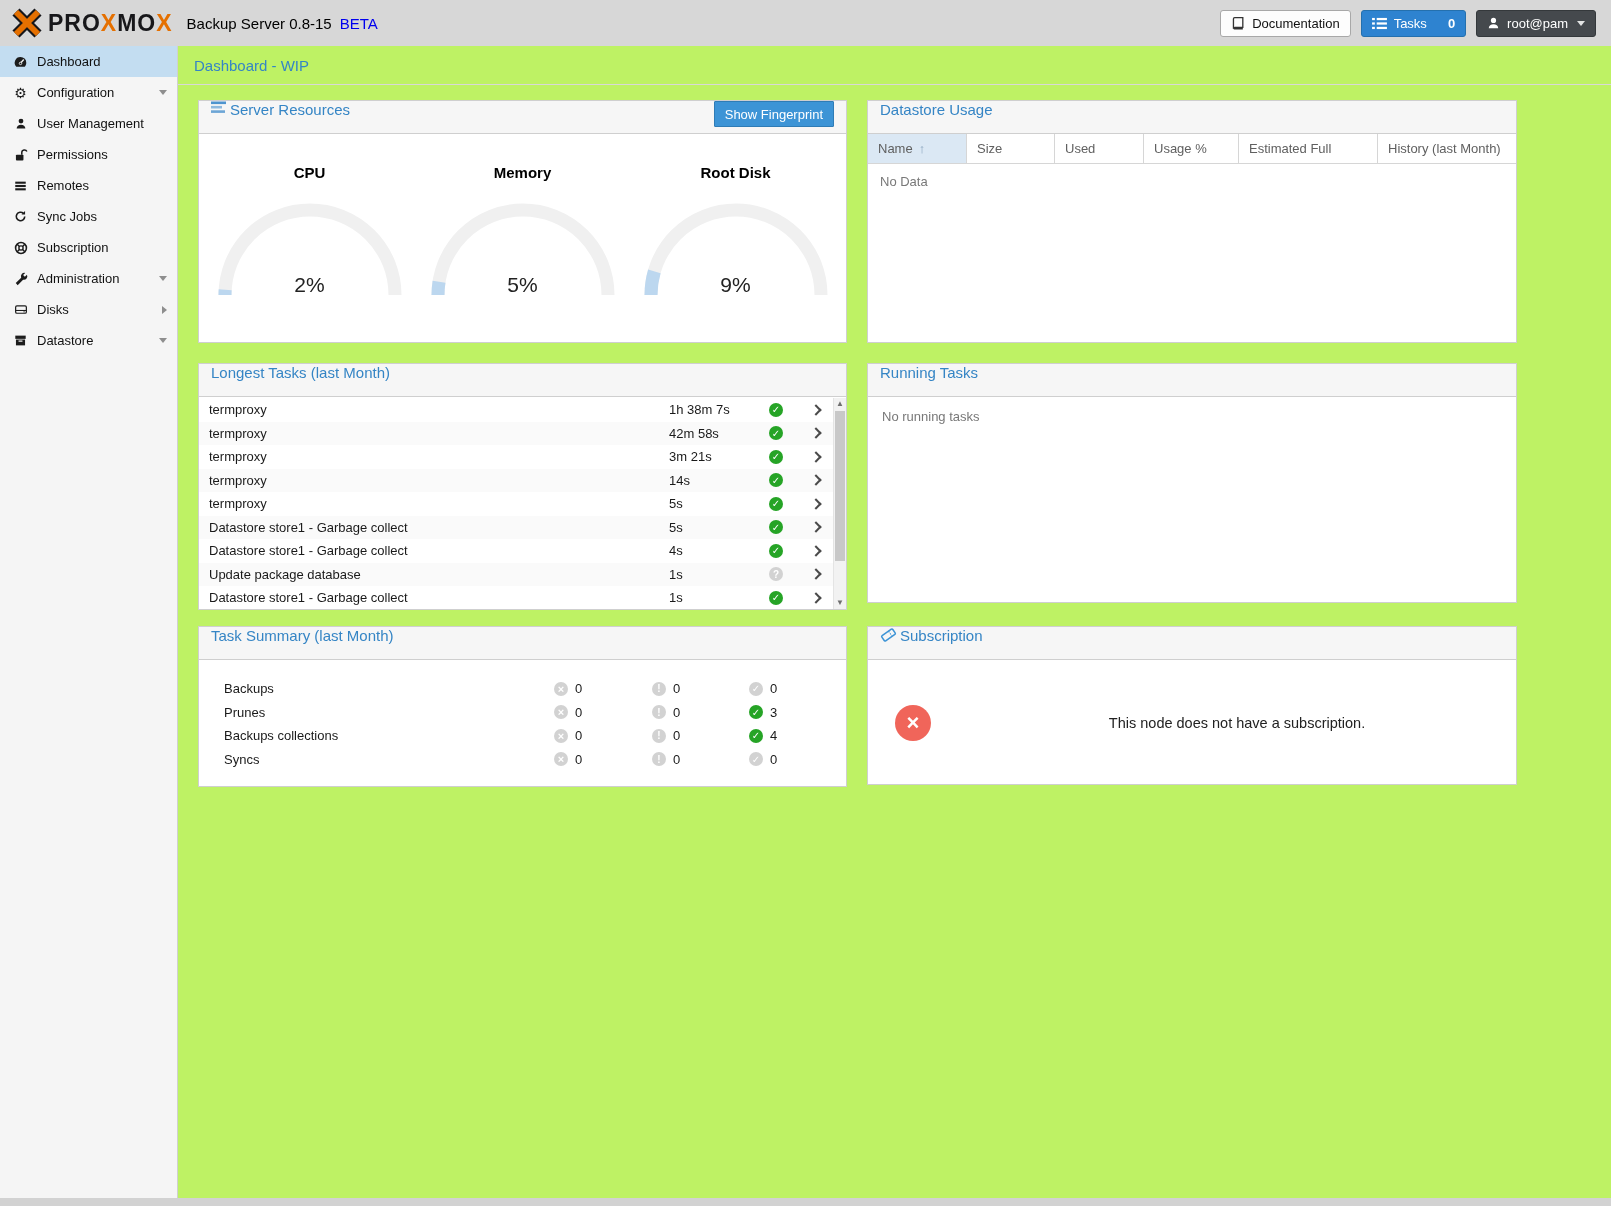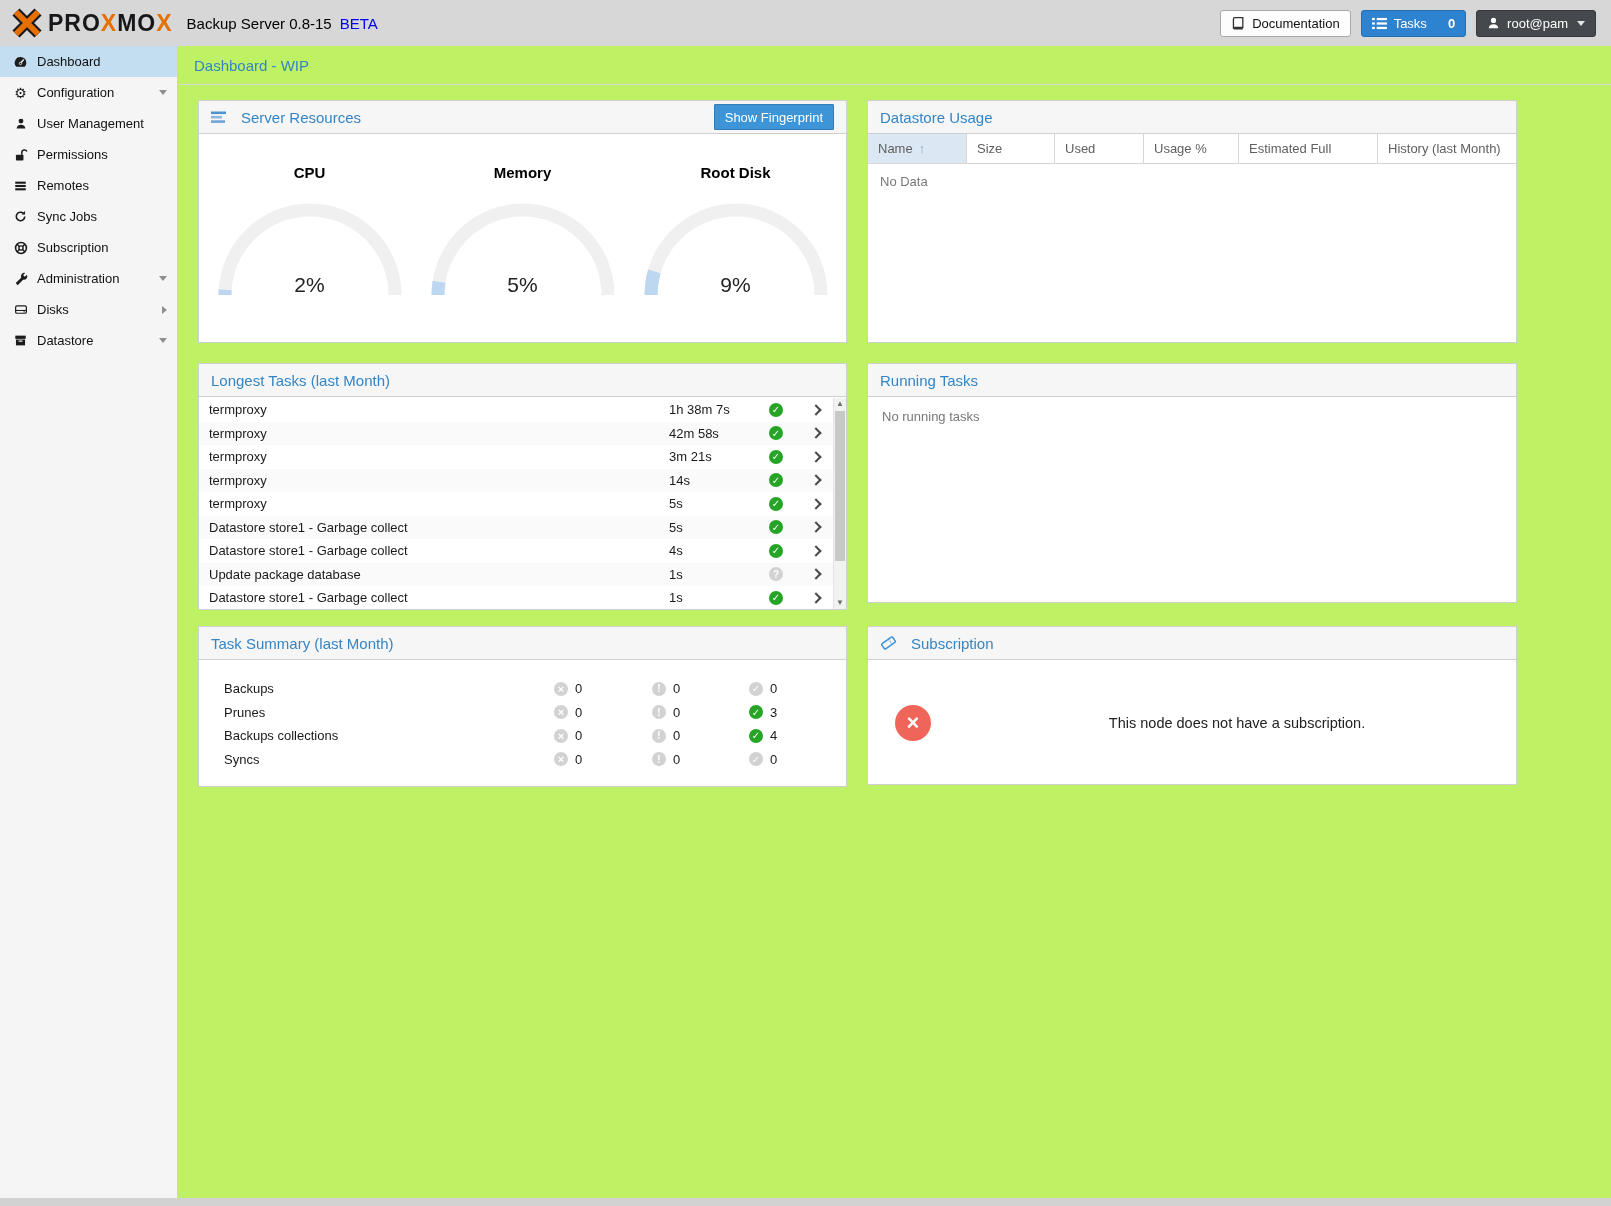--- a/index.html
+++ b/index.html
@@ -38,21 +38,21 @@
   .sb-item.selected{background:var(--selected-bg)}
   .sb-item .ic{width:17px;margin-right:8px;display:inline-flex;justify-content:center;align-items:center;font-size:14px;color:#1c1c1c}
   .sb-caret-down{margin-left:auto;width:0;height:0;border-left:4px solid transparent;border-right:4px solid transparent;border-top:5px solid #8e8e8e}
   .sb-caret-right{margin-left:auto;width:0;height:0;border-top:4px solid transparent;border-bottom:4px solid transparent;border-left:5px solid #8e8e8e}
 
   
   .main{position:absolute;top:46px;left:178px;right:0;bottom:8px;background:#bef264}
   .page-hd{height:39px;display:flex;align-items:center;padding:0 16px;border-bottom:1px solid #d8d8d8;color:var(--title-blue);font-size:15px}
   .content{position:absolute;top:39px;left:0;right:0;bottom:0}
   .panel{position:absolute;border:1px solid var(--panel-border);background:#fff}
-  .panel-hd{height:33px;display:flex;align-items:center;gap:14px;padding:0 12px;background:var(--panel-header-bg);border-bottom:1px solid var(--panel-border);color:var(--title-blue);font-size:15px}
+  .panel-hd{height:33px;display:flex;gap:3px;padding:0 12px;background:var(--panel-header-bg);border-bottom:1px solid var(--panel-border);color:var(--title-blue);font-size:15px}
   .fingerprint-btn{margin-left:auto;height:26px;padding:0 10px;font-size:13px;background:var(--button-blue);color:#fff;border:1px solid #2f7cb6;border-radius:1px;cursor:pointer;font-family:inherit}
 
   
   .gauge-row{display:flex;justify-content:center;gap:13px;padding-top:30px}
   .gauge-block{width:200px;display:flex;flex-direction:column;align-items:center}
   .gauge-label{font-weight:bold;font-size:15px;margin-bottom:18px;color:#000}
   .gauge{position:relative;width:190px;height:100px}
   .gauge svg{display:block}
   .gauge .pct{position:absolute;left:0;right:0;bottom:2px;text-align:center;font-size:21px;color:#222}
 

